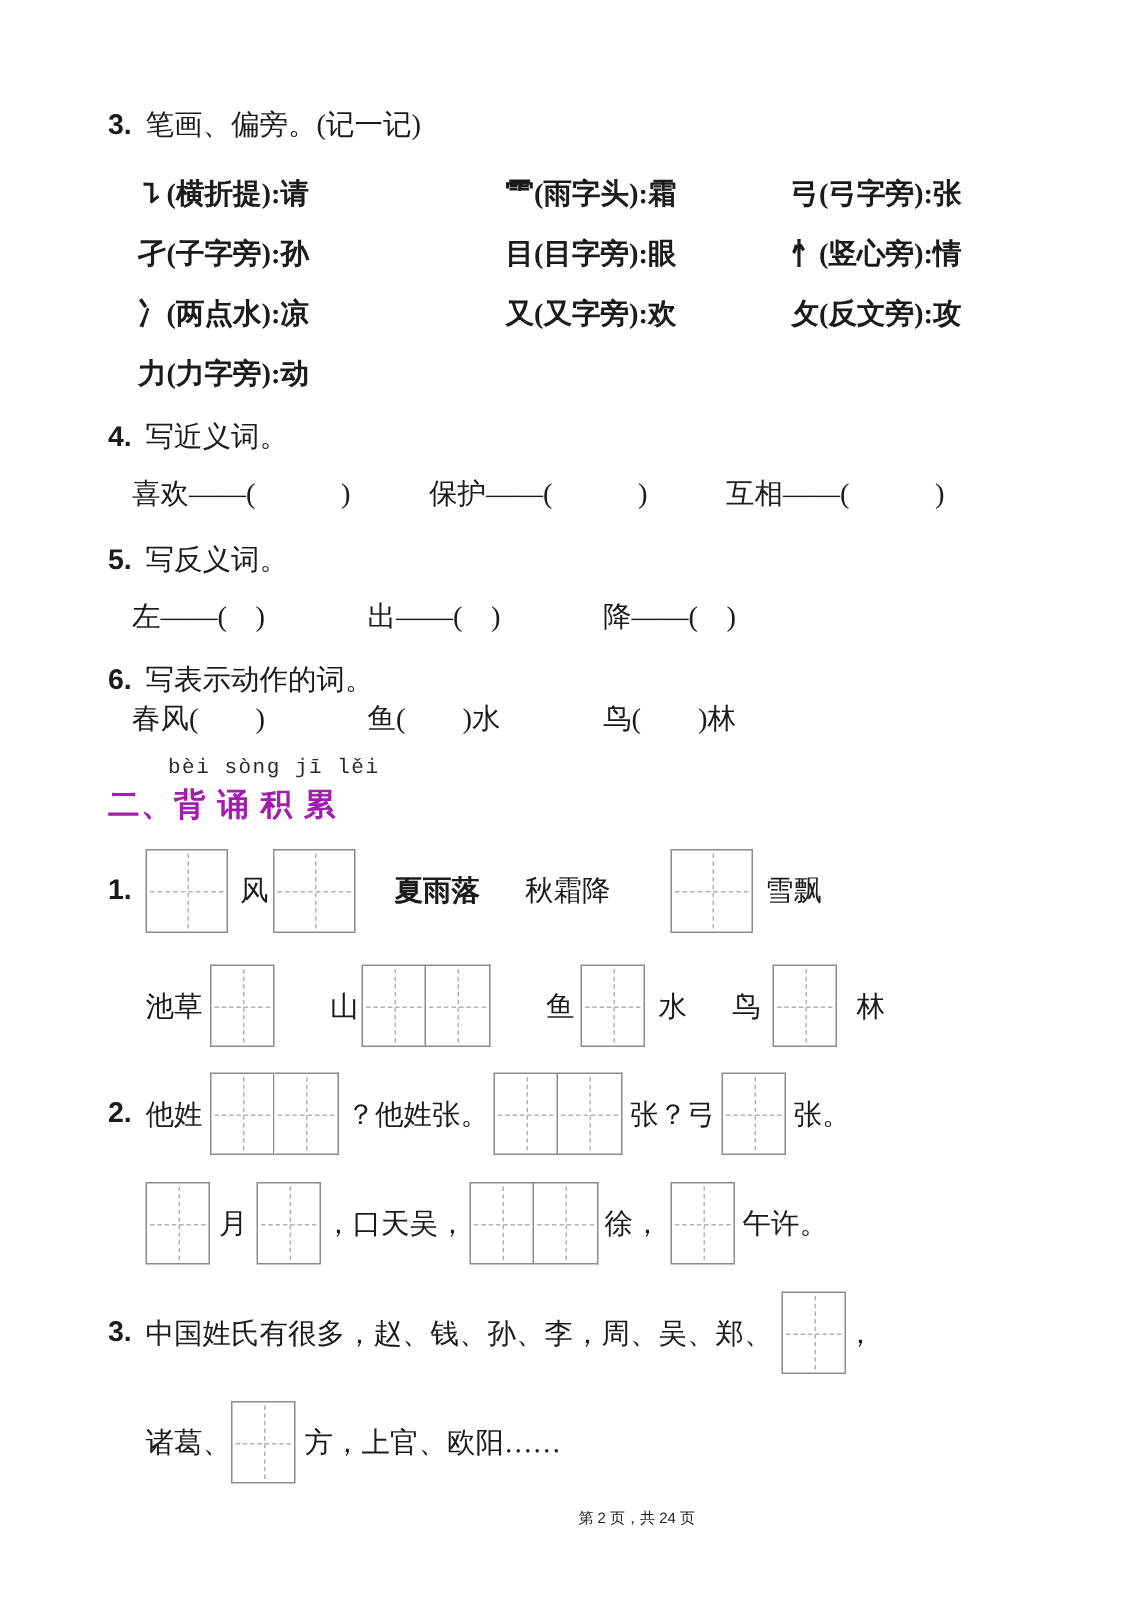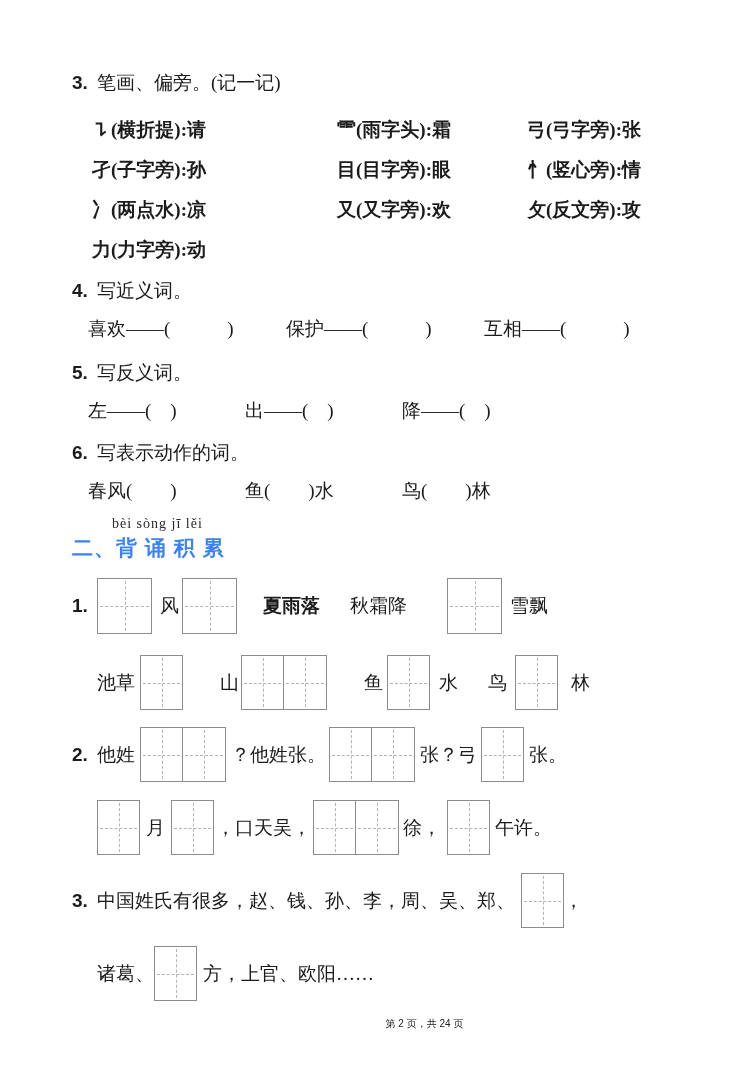--- a/index.html
+++ b/index.html
@@ -19,27 +19,27 @@
   .rad-grid{
     display:grid;
     grid-template-columns:245px 190px 1fr;
     margin:14px 0 0 20px;
     line-height:40px;
     font-weight:bold;
   }
   .slot-row{display:flex;align-items:center;margin-left:16px;height:26px;}
   .slot{width:157px;flex:none;}
   .pinyin{
-    font-family:Liberation Serif, serif;
+    font-family:Liberation Mono, monospace;
     font-size:14px;color:#2a2a2a;
     margin:12px 0 0 40px;height:18px;letter-spacing:1px;
   }
   .h2{
     font-family:"Liberation Sans","DejaVu Sans",sans-serif;
-    font-weight:700;font-size:21px;height:28px;letter-spacing:1px;color:#3b82f6;
+    font-weight:700;font-size:21px;height:28px;letter-spacing:1px;color:#a21caf;
   }
   .drow{display:flex;align-items:center;}
   .indent{margin-left:25px;}
   .tzg{display:inline-flex;flex:none;}
   .cell{
     width:43px;height:55px;
     border:1px solid #8c8c8c;
     position:relative;box-sizing:border-box;background:#fff;flex:none;
   }
   .cell + .cell{border-left:0;}
@@ -97,21 +97,21 @@
   <div class="slot-row" style="margin-top:12px;">
     <span class="slot">左——(　)</span>
     <span class="slot">出——(　)</span>
     <span class="txt">降——(　)</span>
   </div>
 
   <div class="sec-head" style="margin-top:16px;">
     <span class="num">6.</span>
     <span class="txt">写表示动作的词。</span>
   </div>
-  <div class="slot-row" style="margin-top:12px;">
+  <div class="slot-row" style="">
     <span class="slot">春风(　　)</span>
     <span class="slot">鱼(　　)水</span>
     <span class="txt">鸟(　　)林</span>
   </div>
 
   <div class="pinyin">bèi sòng jī lěi</div>
   <div class="h2">二、背 诵 积 累</div>
 
   <div class="drow" style="margin-top:16px;">
     <span class="num">1.</span>

